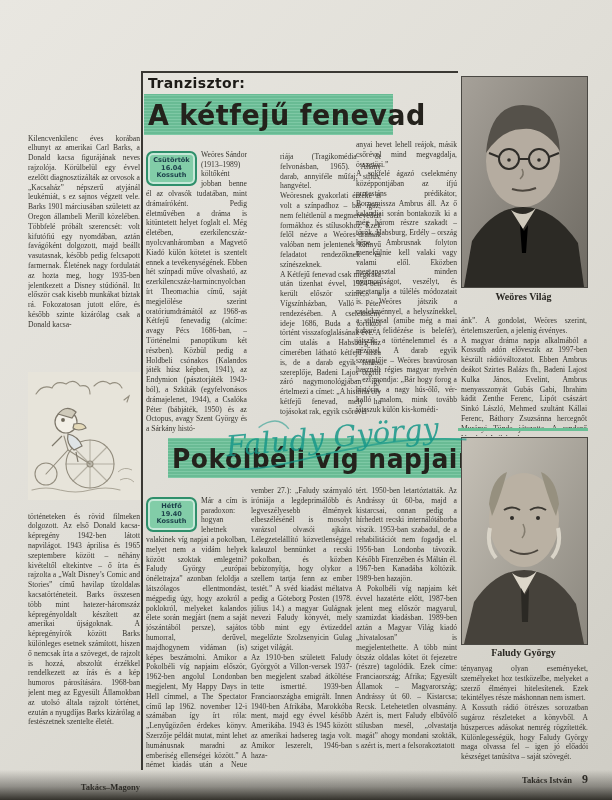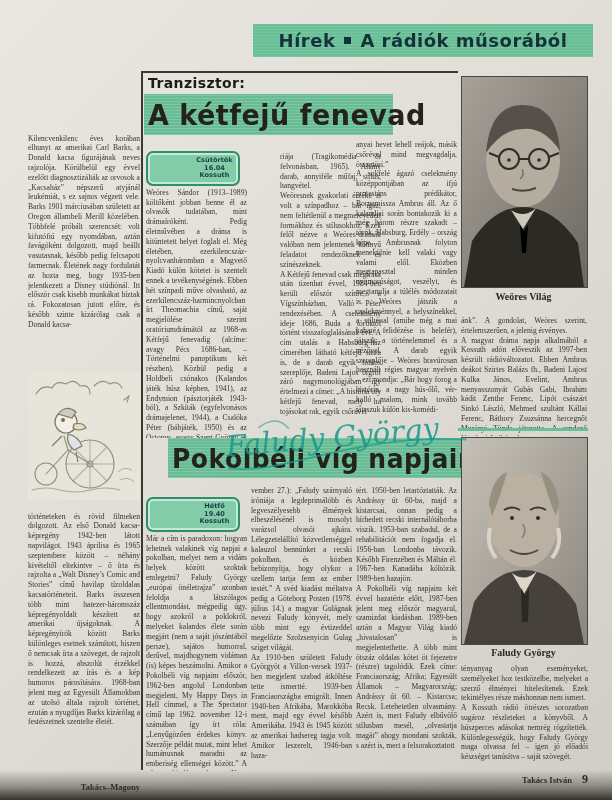--- a/index.html
+++ b/index.html
@@ -43,21 +43,21 @@
   .c3a{left:356px;top:140px;height:298px;}
   .c4a{left:461px;top:316px;width:126px;height:120px;}
   .c1b{left:146px;top:486px;height:285px;}
   .c2b{left:251px;top:486px;height:285px;}
   .c3b{left:356px;top:486px;height:285px;}
   .c4b{left:461px;top:664px;width:127px;height:106px;}
   
   .badge{float:left;width:47px;height:31px;margin:1px 4px 2px 0;border-radius:7px;background:#82cda8;
     border:2px solid #2f8f6b;box-shadow:inset 0 0 0 2px rgba(255,255,255,.55);
     display:flex;flex-direction:column;align-items:center;justify-content:center;
-    font-family:"DejaVu Sans",sans-serif;font-weight:bold;font-size:6.6px;line-height:7.6px;color:#1c3f4a;padding-left:43px;}
+    font-family:"DejaVu Sans",sans-serif;font-weight:bold;font-size:6.6px;line-height:7.6px;color:#1c3f4a;}
   
   .photo{border:1px solid #4a4843;background:#8f8b84;overflow:hidden;}
   .ph1{left:461px;top:76px;width:125px;height:210px;}
   .ph2{left:461px;top:437px;width:125px;height:206px;}
   .caption{width:127px;text-align:center;font-weight:bold;font-size:10px;color:#2a2823;font-family:"Liberation Serif",serif;}
   .cap1{left:460px;top:291px;}
   .cap2{left:460px;top:647px;}
   
   .signature{left:220px;top:400px;width:252px;height:80px;pointer-events:none;z-index:5;}
   
@@ -65,25 +65,20 @@
   .pagenum{font-weight:bold;font-size:12px;color:#2a2823;}
   .bottom-shadow{left:0;bottom:0;width:612px;height:30px;z-index:8;
     background:linear-gradient(180deg,rgba(52,50,45,0) 0%,rgba(52,50,45,.45) 55%,#34322c 100%);}
   svg{display:block;}
 </style>
 </head>
 <body>
 
 <div class="paper">
 
-  <div class="abs topbar">
-    <span>Hírek</span>
-    <span class="sq"></span>
-    <span>A rádiók műsorából</span>
-  </div>
 
   <div class="abs rule-h"></div>
   <div class="abs rule-v"></div>
 
   <p class="abs jtext lbody1">Kilencvenkilenc éves korában elhunyt az amerikai Carl Barks, a Donald kacsa figurájának neves rajzolója. Körülbelül egy évvel ezelőtt diagnosztizálták az orvosok a „Kacsaház” népszerű atyjánál leukémiát, s ez sajnos végzett vele. Barks 1901 márciusában született az Oregon állambeli Merill közelében. Többfelé próbált szerencsét: volt kifutófiú egy nyomdában, aztán favágóként dolgozott, majd beállt vasutasnak, később pedig felcsapott farmernak. Életének nagy fordulatát az hozta meg, hogy 1935-ben jelentkezett a Disney stúdiónál. Itt először csak kisebb munkákat bíztak rá. Fokozatosan jutott előre, és később szinte kizárólag csak a Donald kacsa-</p>
 
   <div class="abs cartoon">
     <svg width="112" height="128" viewBox="0 0 112 128">
       <g fill="none" stroke="#938d7e" stroke-width="1.1" stroke-linecap="round">
         <path d="M8 22 q6 -10 16 -6 q4 -8 14 -4 q8 -6 14 2 q10 -2 10 8"></path>

